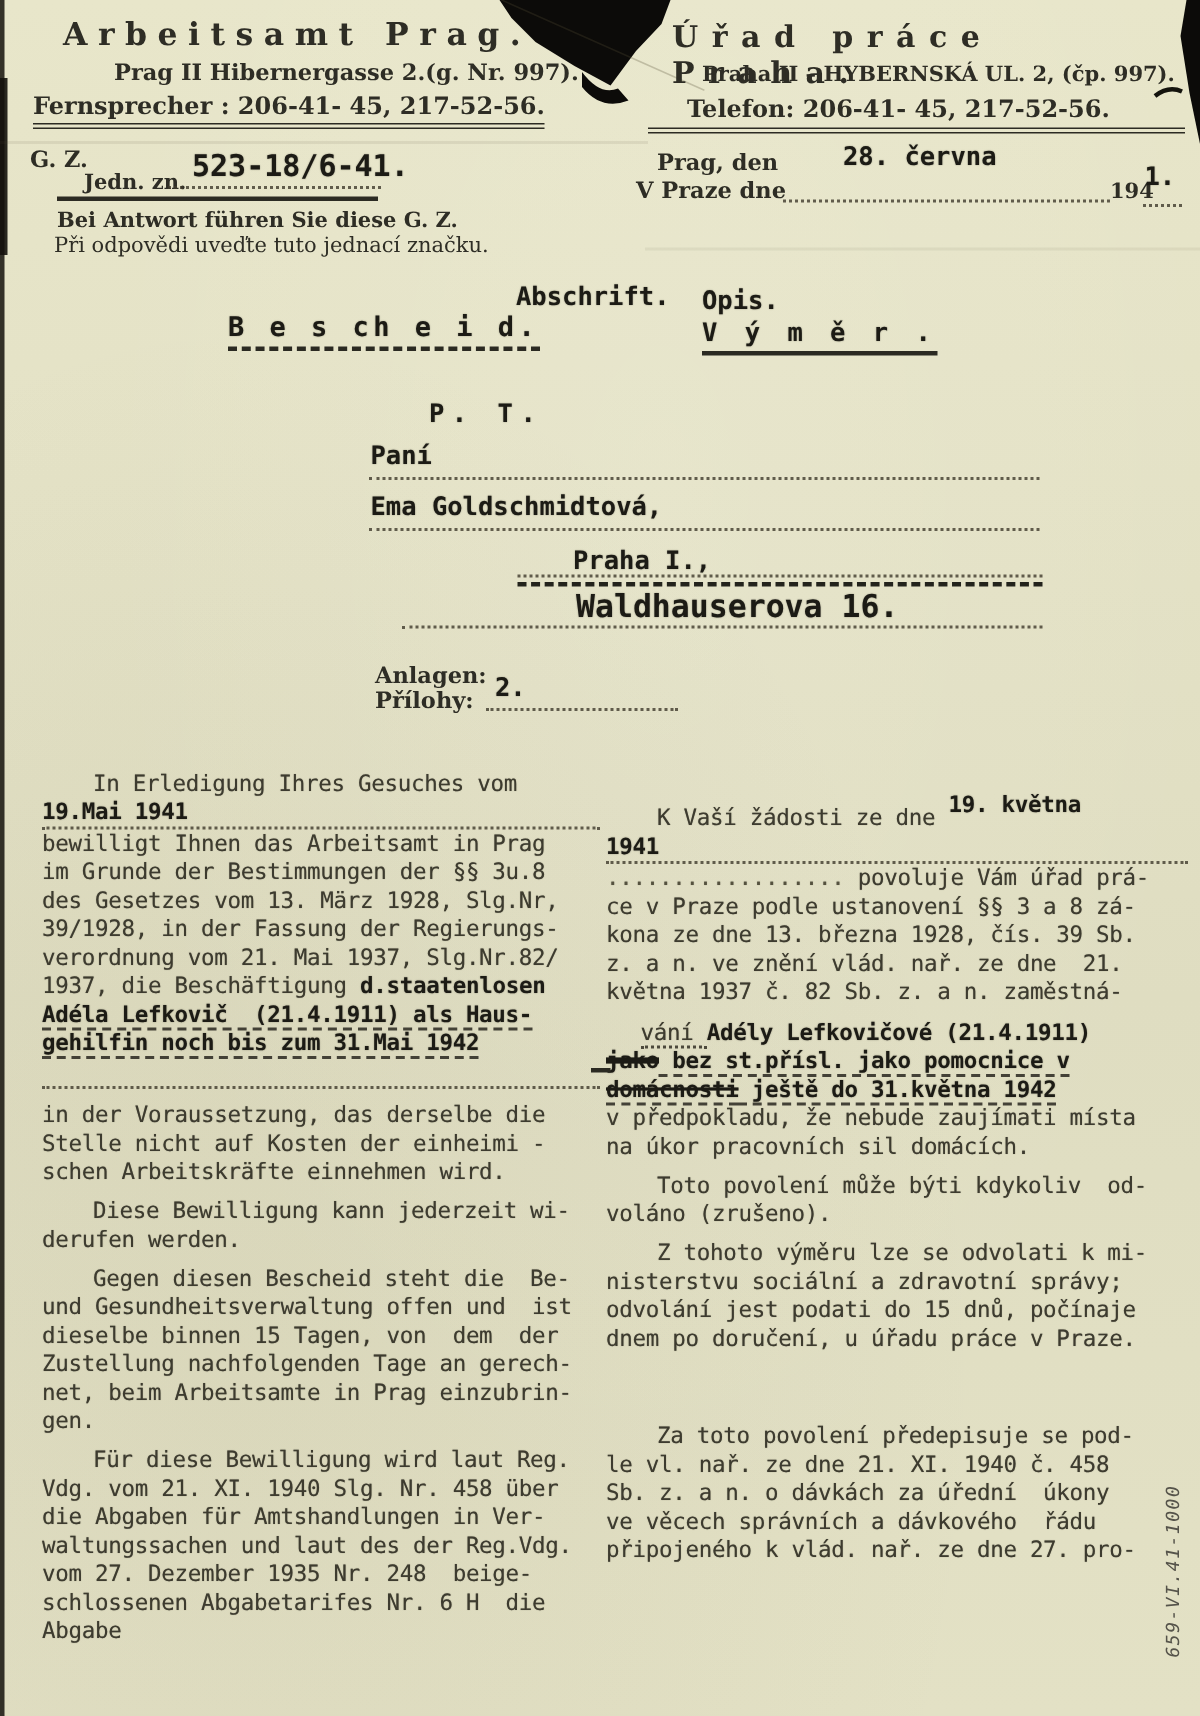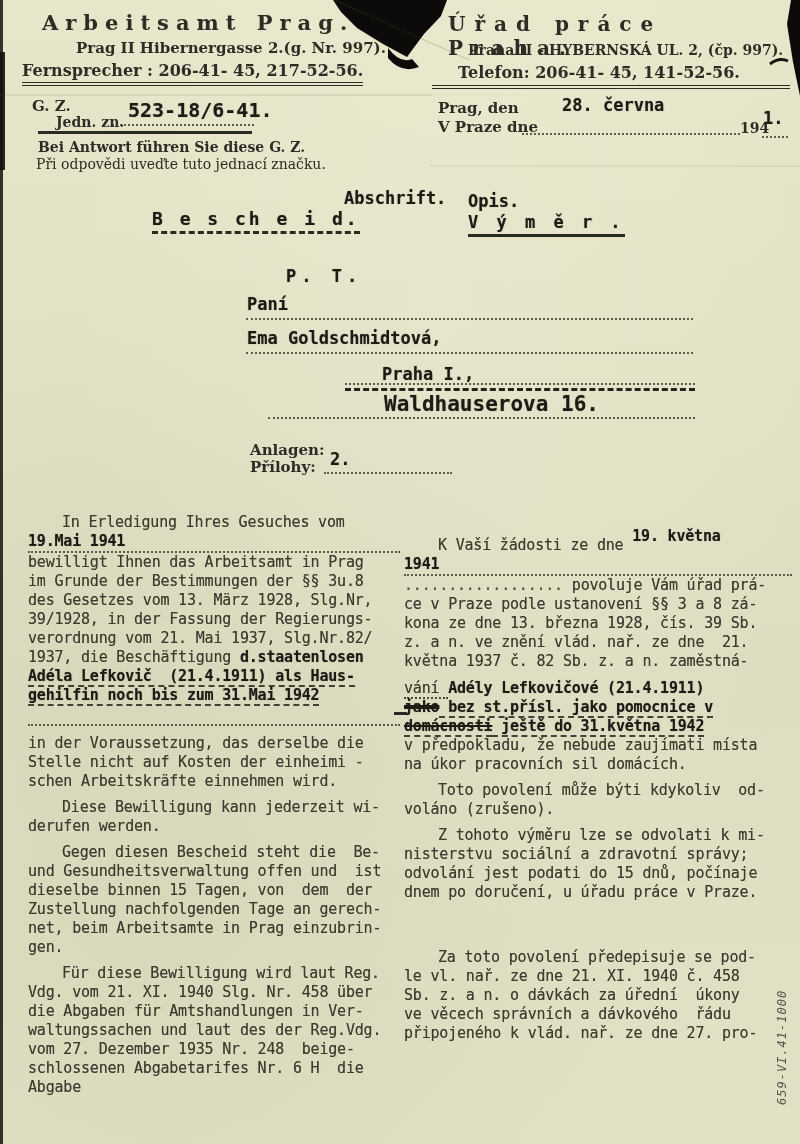--- a/index.html
+++ b/index.html
@@ -22,32 +22,32 @@
   .hl-title { left:42px;  top:10px;  font-size:21px; font-weight:bold; letter-spacing:7px; }
   .hl-addr  { left:76px;  top:39px;  font-size:15px; font-weight:bold; }
   .hl-phone { left:22px;  top:61px;  font-size:16px; font-weight:bold;
               padding-bottom:2px; border-bottom:4px double #2c2b23; }
   .hr-title { left:448px; top:12px;  font-size:20px; font-weight:bold; letter-spacing:9px; }
   .hr-addr  { left:468px; top:42px;  font-size:14px; font-weight:bold; }
   .hr-phone { left:458px; top:63px;  font-size:16px; font-weight:bold; }
   .hr-rule  { left:432px; top:85px;  width:358px; border-top:4px double #2c2b23; }
 
   
-  .gz       { left:32px;  top:97px;  font-size:15px; font-weight:bold; }
+  .gz       { left:20px;  top:97px;  font-size:15px; font-weight:bold; }
   .jedn     { left:28px;  top:114px; font-size:14px; font-weight:bold;margin-left:28px; }
   .gz-num   { left:128px; top:98px;  font-size:20px; }
   .gz-dots  { left:112px; top:124px; width:142px; border-bottom:2px dotted rgba(62,58,44,0.8); }
   .gz-rule  { left:38px;  top:131px; width:214px; border-top:3px solid #2c2b23; }
   .note-de  { left:38px;  top:139px; font-size:14px; font-weight:bold; }
   .note-cz  { left:36px;  top:156px; font-size:14px; }
 
   
   .prag-den { left:438px; top:99px;  font-size:15px; font-weight:bold; }
   .typ-date { left:562px; top:95px;  font-size:17px; }
-  .v-praze  { left:438px; top:118px; font-size:15px; font-weight:bold; }
+  .v-praze  { left:424px; top:118px; font-size:15px; font-weight:bold; }
   .date-dots{ left:522px; top:133px; width:218px; border-bottom:2px dotted rgba(62,58,44,0.8); }
   .date-dots2{ left:762px; top:136px; width:26px; border-bottom:2px dotted rgba(62,58,44,0.8); }
   .year-pr  { left:740px; top:120px; font-size:14px; font-weight:bold; }
   .year-ty  { left:763px; top:108px; font-size:17px; }
 
   
   .abschrift{ left:344px; top:188px; font-size:17px; }
   .bescheid { left:152px; top:208px; font-size:18px; letter-spacing:3px;
               padding-bottom:2px; border-bottom:3px dashed #2b2a22; }
   .opis     { left:468px; top:191px; font-size:17px; }
@@ -78,21 +78,21 @@
   .ln { min-height:19px; line-height:19px; font-size:15px; letter-spacing:-0.2px;
         white-space:pre-wrap; color:#3d3b2f;
         text-shadow:0 0 0.6px rgba(55,52,40,0.55); }
   .ind { text-indent:34px; }
   .g   { margin-top:7px; }
   .g2  { margin-top:8px; }
   .gg  { margin-top:46px; }
   .dot { border-bottom:2px dotted rgba(62,58,44,0.8); }
   .rule{ height:10px; margin-bottom:8px; border-bottom:2px dotted rgba(62,58,44,0.8); }
   .tp  { color:#1c1b15; font-weight:bold; text-shadow:0 0 1px rgba(30,28,20,0.45); }
-  .du  { border-bottom:2px dotted rgba(50,47,36,0.85); }
+  .du  { border-bottom:2px dotted rgba(50,47,36,0.85);margin-left:23px; }
   .dau { border-bottom:2px dashed rgba(40,38,30,0.85); }
   .st  { text-decoration:line-through; text-decoration-thickness:2px; }
   .xx  { text-decoration:line-through; text-decoration-thickness:4px; }
   .raise { position:relative; top:-9px; }
   .dots  { color:#55523f; }
 
   .margin-dash { left:394px; top:712px; width:13px; border-top:3px solid #2b2a22; }
   .margin-note { left:775px; top:1105px; transform-origin:0 0; transform:rotate(-90deg);
                  font-style:italic; font-size:12px; color:#55534a; white-space:nowrap;
                  letter-spacing:1px; }
@@ -120,21 +120,21 @@
   <div class="abs crease1"></div>
   <div class="abs crease2"></div>
   <div class="abs crease3"></div>
 
   <div class="abs serif hl-title">Arbeitsamt Prag.</div>
   <div class="abs serif hl-addr">Prag II Hibernergasse 2.(g. Nr. 997).</div>
   <div class="abs serif hl-phone">Fernsprecher : 206-41- 45, 217-52-56.</div>
 
   <div class="abs serif hr-title">Úřad práce Praha.</div>
   <div class="abs serif hr-addr">Praha II –  HYBERNSKÁ UL. 2, (čp. 997).</div>
-  <div class="abs serif hr-phone">Telefon: 206-41- 45, 141-52-56.</div>
+  <div class="abs serif hr-phone">Telefon: 206-41- 45, 217-52-56.</div>
   <div class="abs hr-rule"></div>
 
   <div class="abs serif gz">G. Z.</div>
   <div class="abs serif jedn">Jedn. zn.</div>
   <div class="abs mono typed gz-num">523-18/6-41.</div>
   <div class="abs gz-dots"></div>
   <div class="abs gz-rule"></div>
   <div class="abs serif note-de">Bei Antwort führen Sie diese G. Z.</div>
   <div class="abs serif note-cz">Při odpovědi uveďte tuto jednací značku.</div>
 

